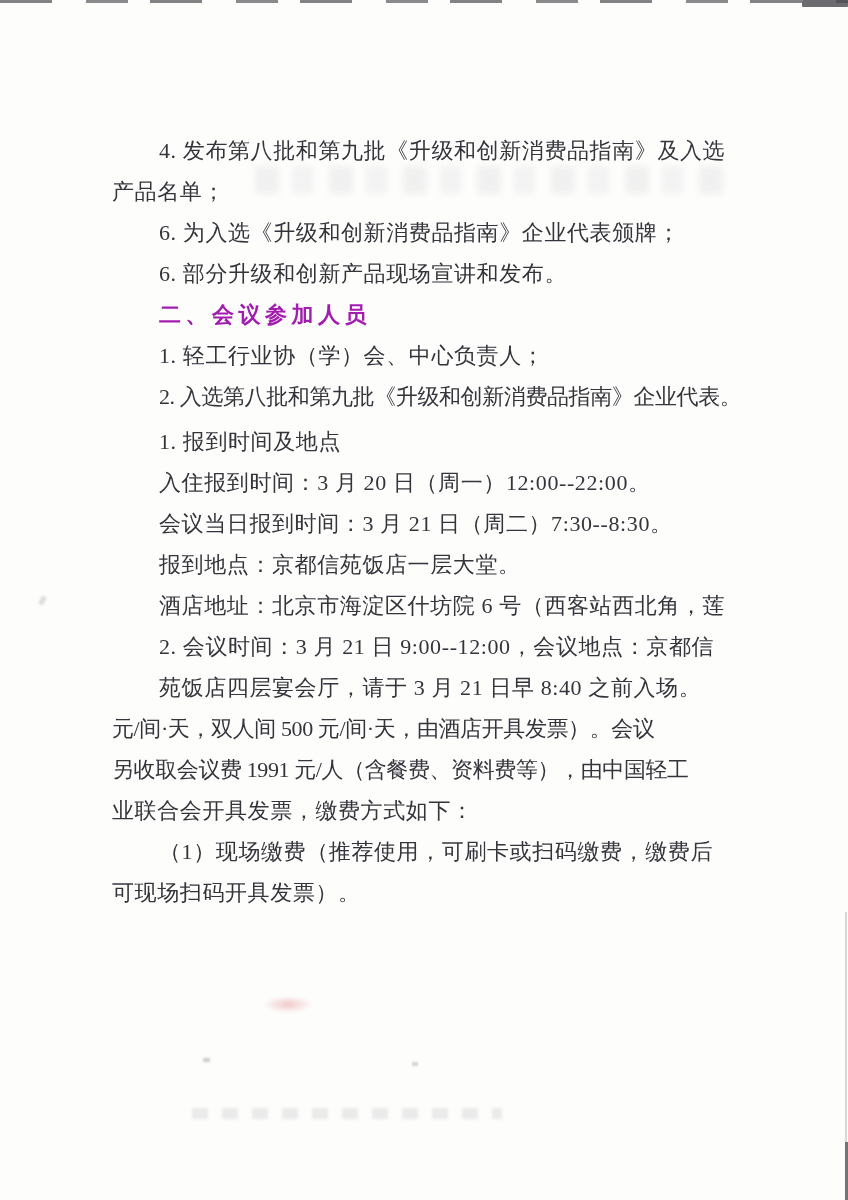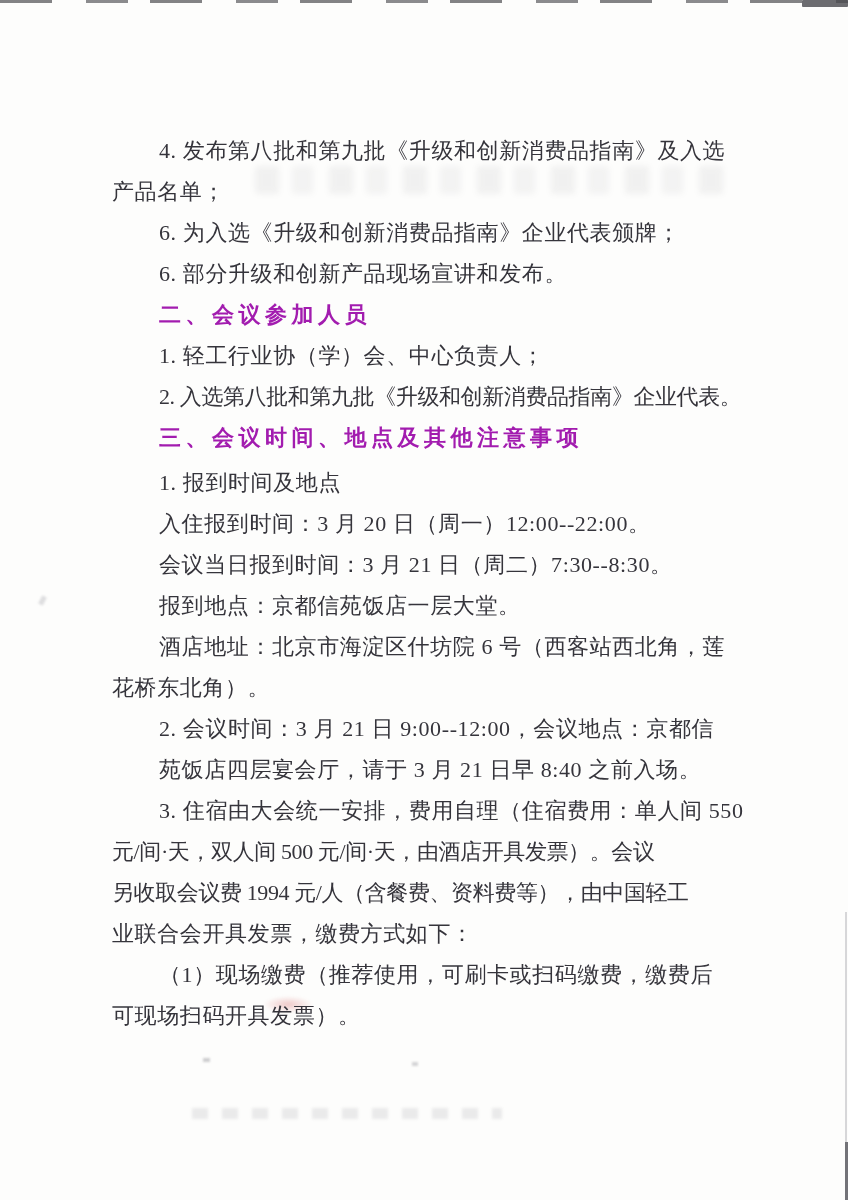--- a/index.html
+++ b/index.html
@@ -98,30 +98,27 @@
   <div class="speck-c"></div>
 
   <div class="content">
     <div class="line indent">4. 发布第八批和第九批《升级和创新消费品指南》及入选</div>
     <div class="line">产品名单；</div>
     <div class="line indent">6. 为入选《升级和创新消费品指南》企业代表颁牌；</div>
     <div class="line indent">6. 部分升级和创新产品现场宣讲和发布。</div>
     <div class="line indent heading">二、会议参加人员</div>
     <div class="line indent">1. 轻工行业协（学）会、中心负责人；</div>
     <div class="line indent tight">2. 入选第八批和第九批《升级和创新消费品指南》企业代表。</div>
-    <div class="line indent heading">三、会议时间、地点及其他注意事项</div>
     <div class="line indent gap-sm">1. 报到时间及地点</div>
     <div class="line indent">入住报到时间：3 月 20 日（周一）12:00--22:00。</div>
     <div class="line indent">会议当日报到时间：3 月 21 日（周二）7:30--8:30。</div>
     <div class="line indent">报到地点：京都信苑饭店一层大堂。</div>
     <div class="line indent">酒店地址：北京市海淀区什坊院 6 号（西客站西北角，莲</div>
-    <div class="line">花桥东北角）。</div>
     <div class="line indent">2. 会议时间：3 月 21 日 9:00--12:00，会议地点：京都信</div>
     <div class="line indent">苑饭店四层宴会厅，请于 3 月 21 日早 8:40 之前入场。</div>
-    <div class="line indent">3. 住宿由大会统一安排，费用自理（住宿费用：单人间 550</div>
     <div class="line tight">元/间·天，双人间 500 元/间·天，由酒店开具发票）。会议</div>
-    <div class="line tight">另收取会议费 1994 元/人（含餐费、资料费等），由中国轻工</div>
+    <div class="line tight">另收取会议费 1991 元/人（含餐费、资料费等），由中国轻工</div>
     <div class="line">业联合会开具发票，缴费方式如下：</div>
     <div class="line indent gap-lg">（1）现场缴费（推荐使用，可刷卡或扫码缴费，缴费后</div>
     <div class="line">可现场扫码开具发票）。</div>
   </div>
 
 </div>
 
 </body></html>

